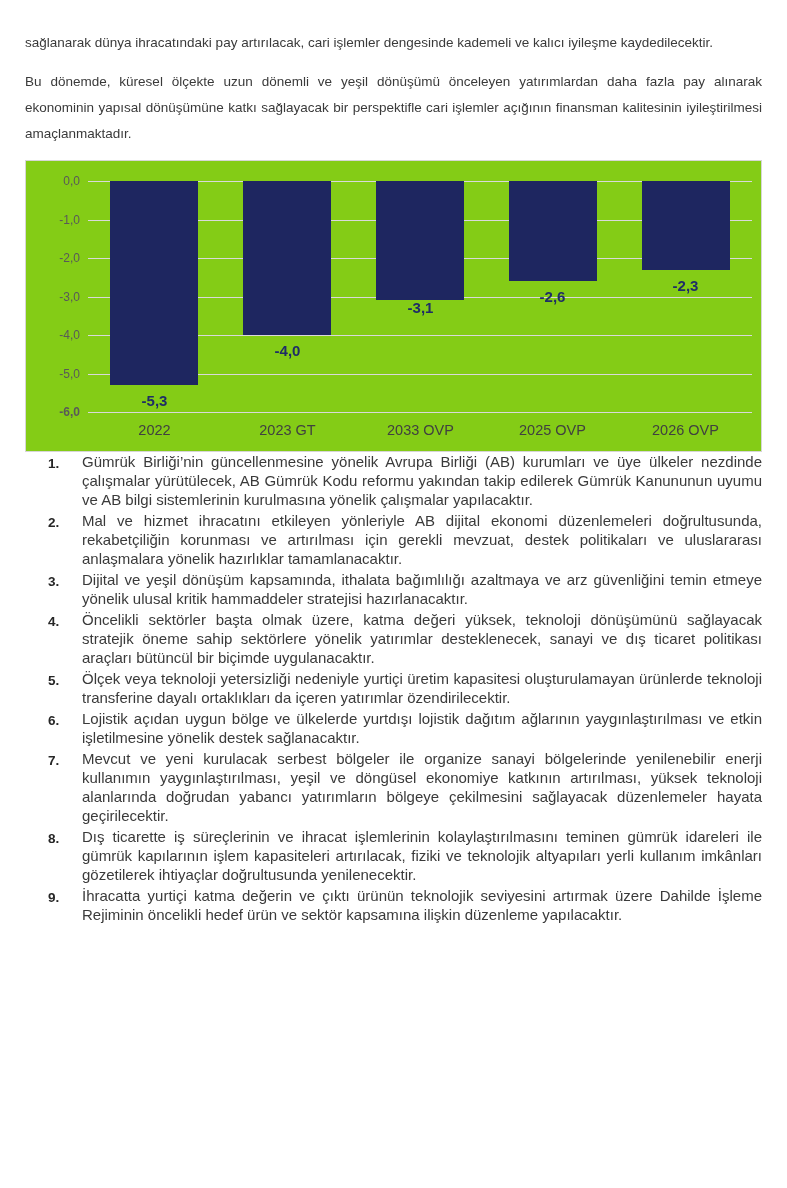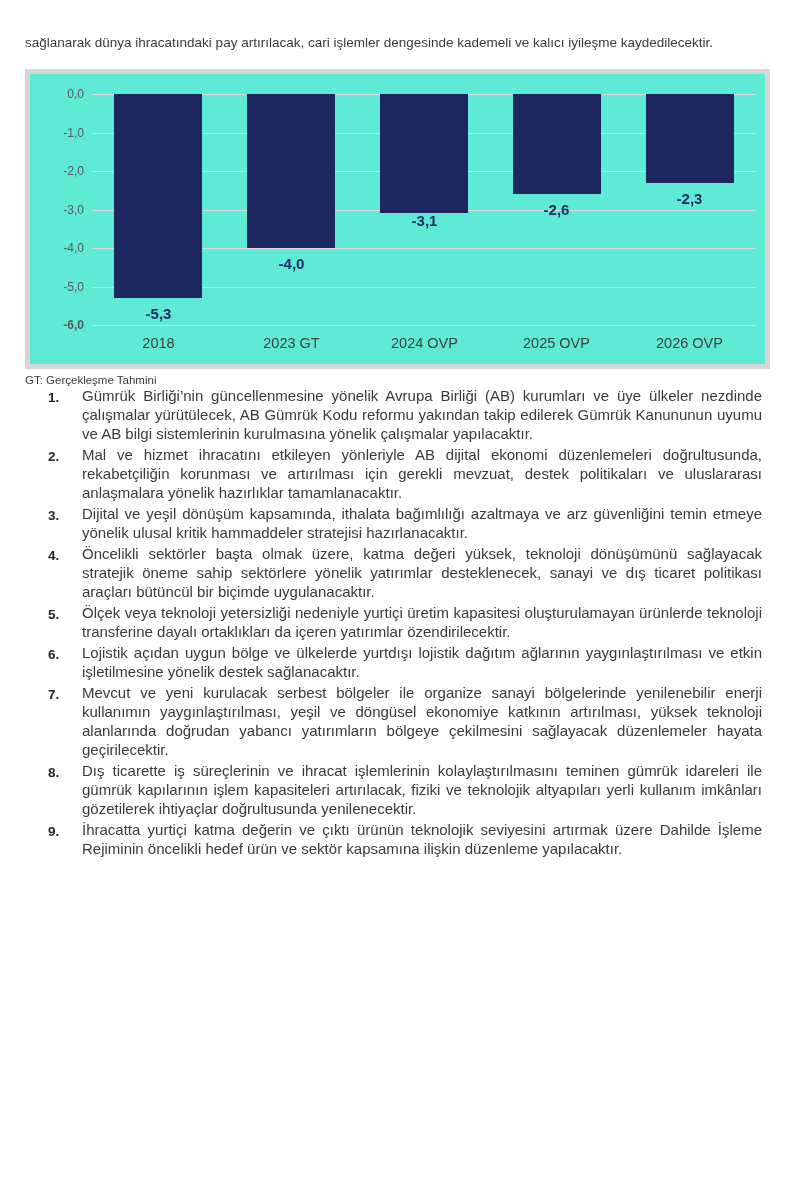--- a/index.html
+++ b/index.html
@@ -22,22 +22,22 @@
   }
   .chart-title {
     margin: 14px 0 6px 0;
     font-size: 14px;
     font-weight: bold;
     color: #262626;
   }
   .chart-box {
     position: relative;
     width: 735px; height: 290px;
-    border: 5px solid #3b82f6;
-    background: #5eead4;
+    border: 1px solid #3b82f6;
+    background: #84cc16;
   }
   .ytick {
     position: absolute;
     left: 0; width: 54px;
     transform: translateY(-50%);
     text-align: right;
     font-size: 12px;
     color: #595959;
   }
   .plot {
@@ -95,20 +95,21 @@
     text-align: justify;
     color: #3a3a3a;
   }
 </style>
 </head>
 <body>
 
 <div class="page">
 
   <p class="para">sağlanarak dünya ihracatındaki pay artırılacak, cari işlemler dengesinde kademeli ve kalıcı iyileşme kaydedilecektir.</p>
+  <p class="para">Bu dönemde, küresel ölçekte uzun dönemli ve yeşil dönüşümü önceleyen yatırımlardan daha fazla pay alınarak ekonominin yapısal dönüşümüne katkı sağlayacak bir perspektifle cari işlemler açığının finansman kalitesinin iyileştirilmesi amaçlanmaktadır.</p>
 
 
   <div class="chart-box" style="border-color: rgb(214, 214, 214);">
     <div id="yaxis">
         <div class="ytick" style="top: 20px; color: rgb(89, 89, 89);">0,0</div>
         <div class="ytick" style="top: 58.5px; color: rgb(89, 89, 89);">-1,0</div>
         <div class="ytick" style="top: 97px; color: rgb(89, 89, 89);">-2,0</div>
         <div class="ytick" style="top: 135.5px; color: rgb(89, 89, 89);">-3,0</div>
         <div class="ytick" style="top: 174px; color: rgb(89, 89, 89);">-4,0</div>
         <div class="ytick" style="top: 212.5px; color: rgb(89, 89, 89);">-5,0</div>
@@ -117,37 +118,36 @@
     <div class="plot" id="plot">
         <div class="gridline" style="top: 0px; background: rgb(217, 217, 217);"></div>
         <div class="gridline" style="top: 39px; background: rgb(217, 217, 217);"></div>
         <div class="gridline" style="top: 77px; background: rgb(217, 217, 217);"></div>
         <div class="gridline" style="top: 116px; background: rgb(217, 217, 217);"></div>
         <div class="gridline" style="top: 154px; background: rgb(217, 217, 217);"></div>
         <div class="gridline" style="top: 193px; background: rgb(217, 217, 217);"></div>
         <div class="gridline" style="top: 231px; background: rgb(217, 217, 217);"></div>
         <div class="bar" style="left: 22px; width: 88px; height: 204px; background: rgb(30, 38, 96);"></div>
         <div class="value-label" style="left: 0px; width: 133px; top: 211px; color: rgb(31, 45, 102);">-5,3</div>
-        <div class="cat-label" style="left: 0px; width: 133px; color: rgb(64, 64, 64);">2018</div>
+        <div class="cat-label" style="left: 0px; width: 133px; color: rgb(64, 64, 64);">2022</div>
         <div class="bar" style="left: 155px; width: 88px; height: 154px; background: rgb(30, 38, 96);"></div>
         <div class="value-label" style="left: 133px; width: 133px; top: 161px; color: rgb(31, 45, 102);">-4,0</div>
         <div class="cat-label" style="left: 133px; width: 133px; color: rgb(64, 64, 64);">2023 GT</div>
         <div class="bar" style="left: 288px; width: 88px; height: 119px; background: rgb(30, 38, 96);"></div>
         <div class="value-label" style="left: 266px; width: 133px; top: 118px; color: rgb(31, 45, 102);">-3,1</div>
-        <div class="cat-label" style="left: 266px; width: 133px; color: rgb(64, 64, 64);">2024 OVP</div>
+        <div class="cat-label" style="left: 266px; width: 133px; color: rgb(64, 64, 64);">2033 OVP</div>
         <div class="bar" style="left: 421px; width: 88px; height: 100px; background: rgb(30, 38, 96);"></div>
         <div class="value-label" style="left: 398px; width: 133px; top: 107px; color: rgb(31, 45, 102);">-2,6</div>
         <div class="cat-label" style="left: 398px; width: 133px; color: rgb(64, 64, 64);">2025 OVP</div>
         <div class="bar" style="left: 554px; width: 88px; height: 89px; background: rgb(30, 38, 96);"></div>
         <div class="value-label" style="left: 531px; width: 133px; top: 96px; color: rgb(31, 45, 102);">-2,3</div>
         <div class="cat-label" style="left: 531px; width: 133px; color: rgb(64, 64, 64);">2026 OVP</div>
       </div>
   </div>
 
-  <div class="chart-note">GT: Gerçekleşme Tahmini</div>
 
 
   <ol class="policy-list" id="policy-list">
       <li>
         <span class="num">1.</span>
         <span class="item-text">Gümrük Birliği’nin güncellenmesine yönelik Avrupa Birliği (AB) kurumları ve üye ülkeler nezdinde çalışmalar yürütülecek, AB Gümrük Kodu reformu yakından takip edilerek Gümrük Kanununun uyumu ve AB bilgi sistemlerinin kurulmasına yönelik çalışmalar yapılacaktır.</span>
       </li>
       <li>
         <span class="num">2.</span>
         <span class="item-text">Mal ve hizmet ihracatını etkileyen yönleriyle AB dijital ekonomi düzenlemeleri doğrultusunda, rekabetçiliğin korunması ve artırılması için gerekli mevzuat, destek politikaları ve uluslararası anlaşmalara yönelik hazırlıklar tamamlanacaktır.</span>

